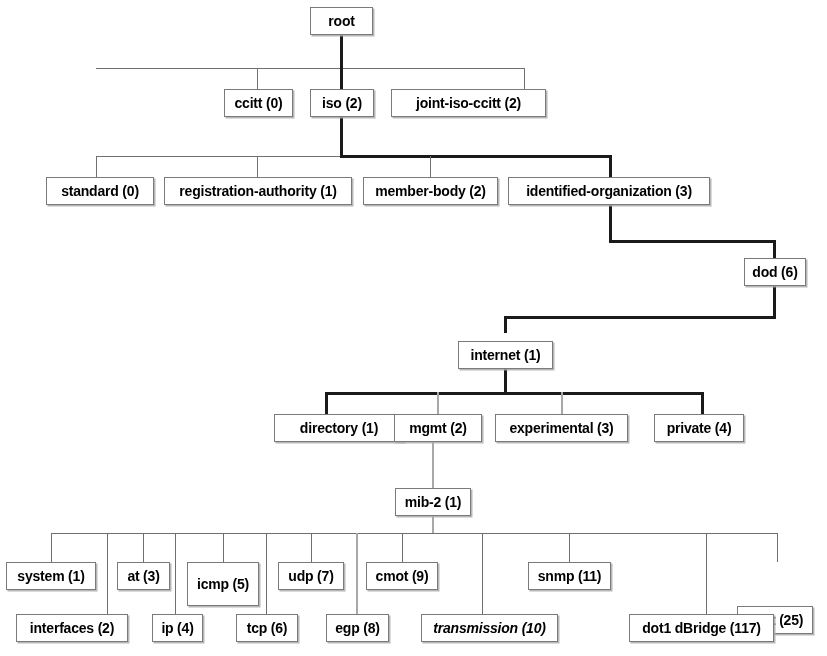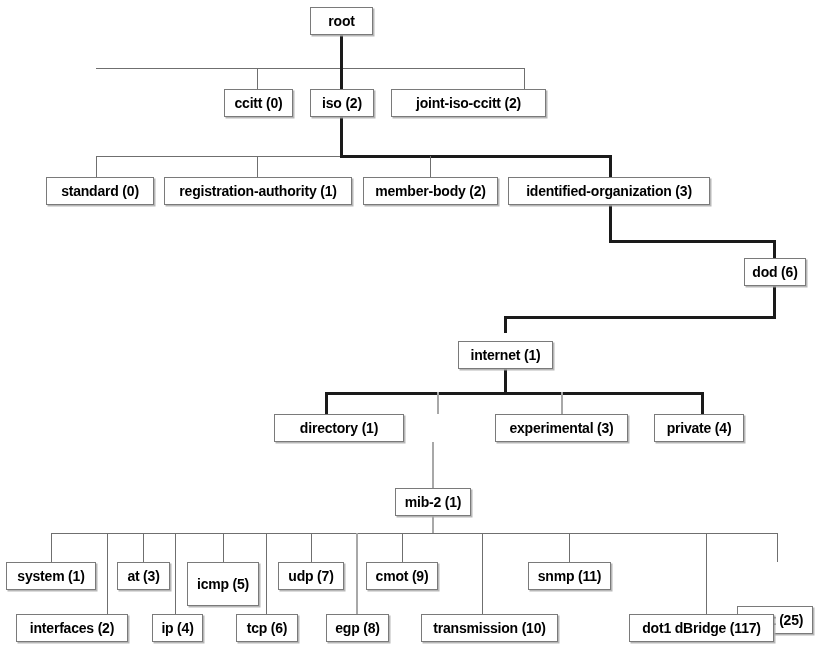--- a/index.html
+++ b/index.html
@@ -105,30 +105,31 @@
   <div class="node" style="left: 224px; top: 89px; width: 69px; height: 28px;">ccitt (0)</div>
   <div class="node" style="left: 310px; top: 89px; width: 64px; height: 28px;">iso (2)</div>
   <div class="node" style="left: 391px; top: 89px; width: 155px; height: 28px;">joint-iso-ccitt (2)</div>
   <div class="node" style="left: 46px; top: 177px; width: 108px; height: 28px;">standard (0)</div>
   <div class="node" style="left: 164px; top: 177px; width: 188px; height: 28px;">registration-authority (1)</div>
   <div class="node" style="left: 363px; top: 177px; width: 135px; height: 28px;">member-body (2)</div>
   <div class="node" style="left: 508px; top: 177px; width: 202px; height: 28px;">identified-organization (3)</div>
   <div class="node" style="left: 744px; top: 258px; width: 62px; height: 28px;">dod (6)</div>
   <div class="node" style="left: 458px; top: 334px; width: 95px; height: 28px; margin-top: 7px;">internet (1)</div>
   <div class="node" style="left: 274px; top: 414px; width: 130px; height: 28px;">directory (1)</div>
+  <div class="node" style="left: 394px; top: 414px; width: 88px; height: 28px;">mgmt (2)</div>
   <div class="node" style="left: 495px; top: 414px; width: 133px; height: 28px;">experimental (3)</div>
   <div class="node" style="left: 654px; top: 414px; width: 90px; height: 28px;">private (4)</div>
   <div class="node" style="left: 395px; top: 488px; width: 76px; height: 28px;">mib-2 (1)</div>
   <div class="node" style="left: 6px; top: 562px; width: 90px; height: 28px;">system (1)</div>
   <div class="node" style="left: 117px; top: 562px; width: 53px; height: 28px;">at (3)</div>
   <div class="node" style="left: 187px; top: 562px; width: 72px; height: 44px;">icmp (5)</div>
   <div class="node" style="left: 278px; top: 562px; width: 66px; height: 28px;">udp (7)</div>
   <div class="node" style="left: 366px; top: 562px; width: 72px; height: 28px;">cmot (9)</div>
   <div class="node" style="left: 528px; top: 562px; width: 83px; height: 28px;">snmp (11)</div>
   <div class="node" style="left: 737px; top: 562px; width: 76px; height: 28px; margin-top: 44px;">host (25)</div>
   <div class="node" style="left: 16px; top: 614px; width: 112px; height: 28px;">interfaces (2)</div>
   <div class="node" style="left: 152px; top: 614px; width: 51px; height: 28px;">ip (4)</div>
   <div class="node" style="left: 236px; top: 614px; width: 62px; height: 28px;">tcp (6)</div>
   <div class="node" style="left: 326px; top: 614px; width: 63px; height: 28px;">egp (8)</div>
-  <div class="node" style="left: 421px; top: 614px; width: 137px; height: 28px;">transmission (10)</div>
+  <div class="node" style="left: 421px; top: 614px; width: 137px; height: 28px; font-style: italic;">transmission (10)</div>
   <div class="node" style="left: 629px; top: 614px; width: 145px; height: 28px;">dot1 dBridge (117)</div>
 
 </div>
 
 </body></html>

